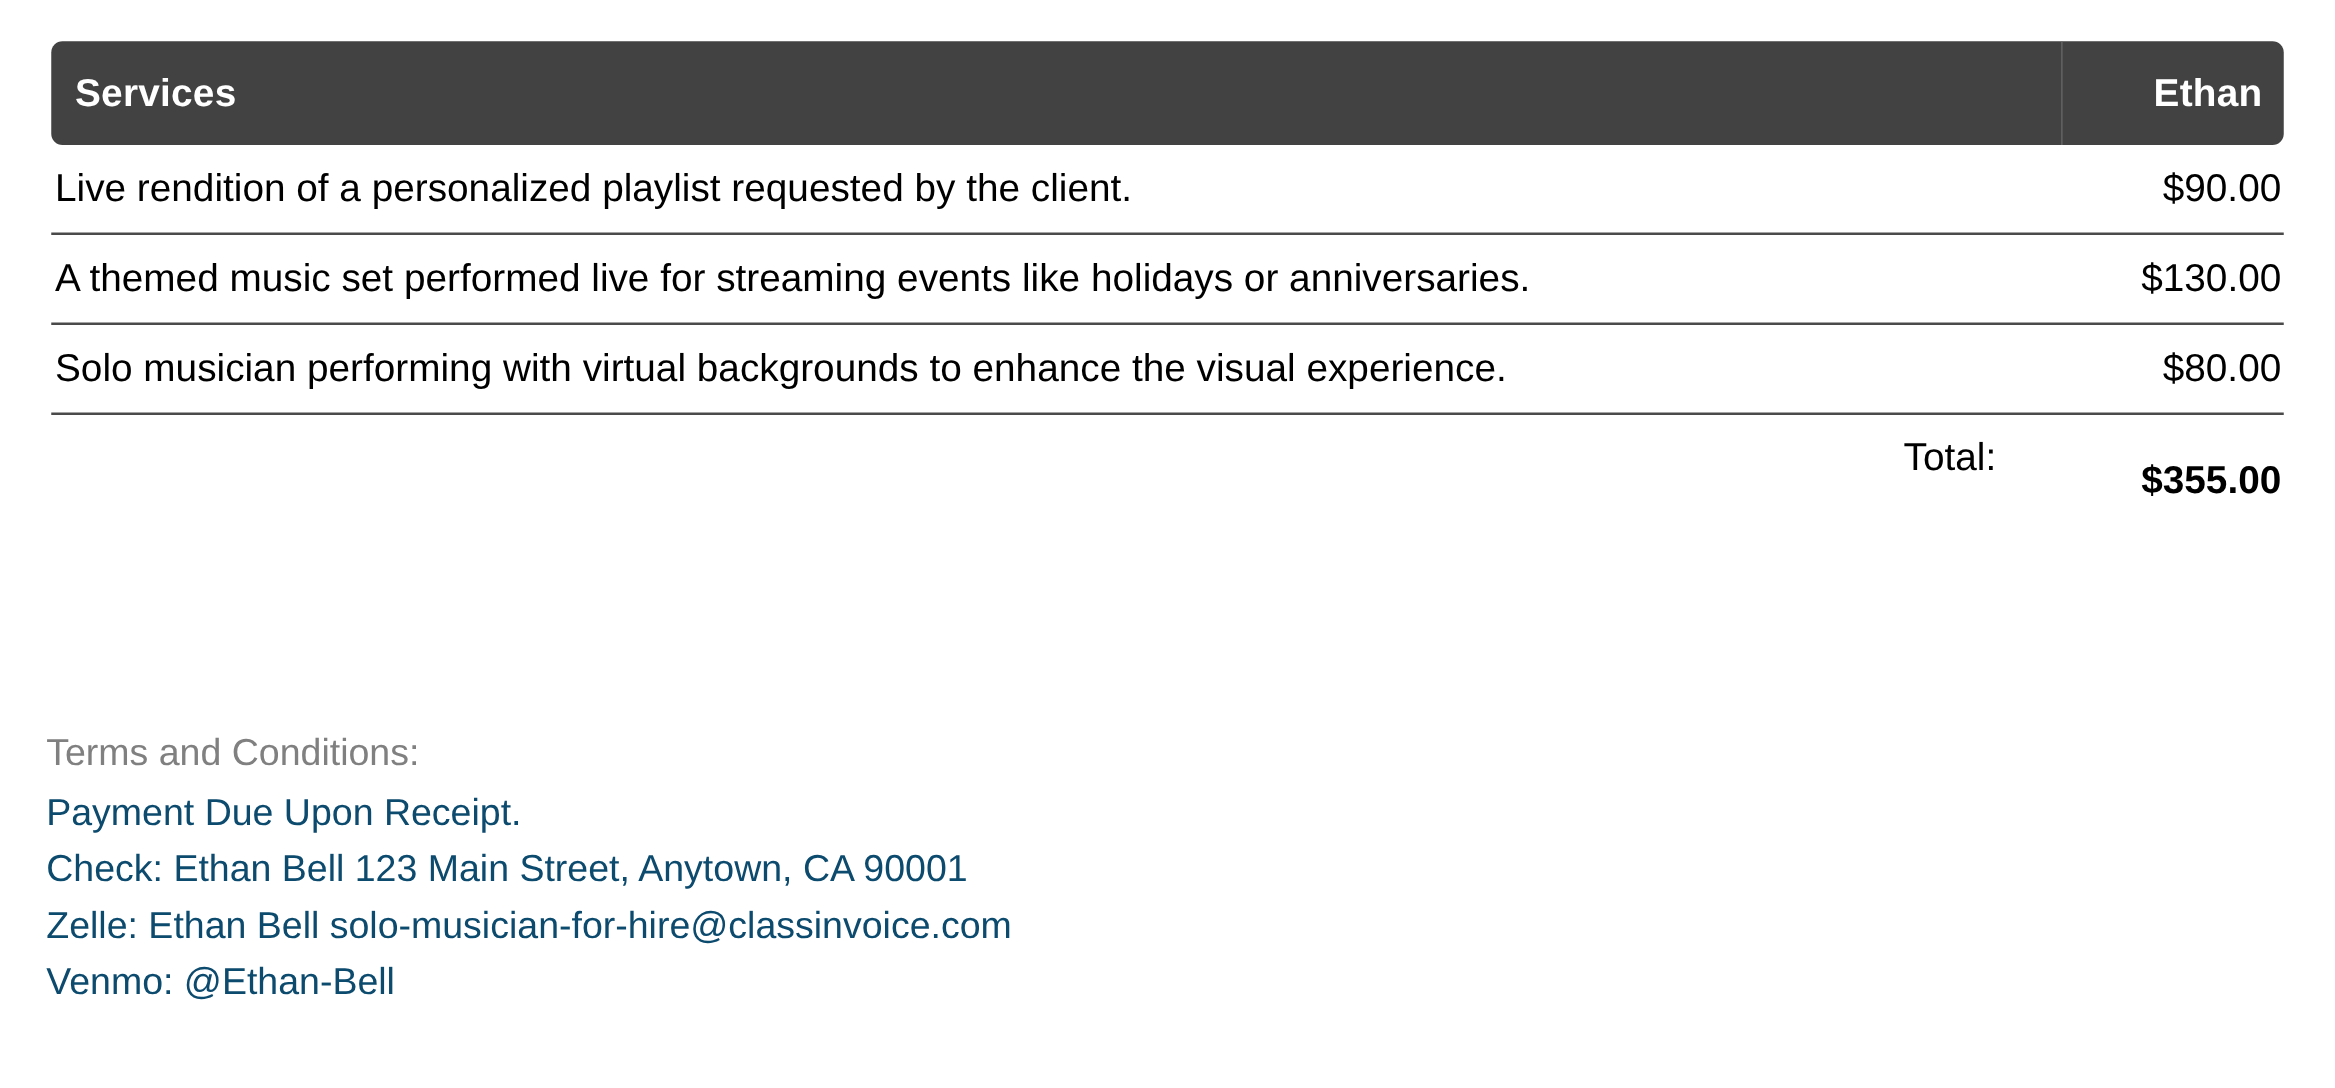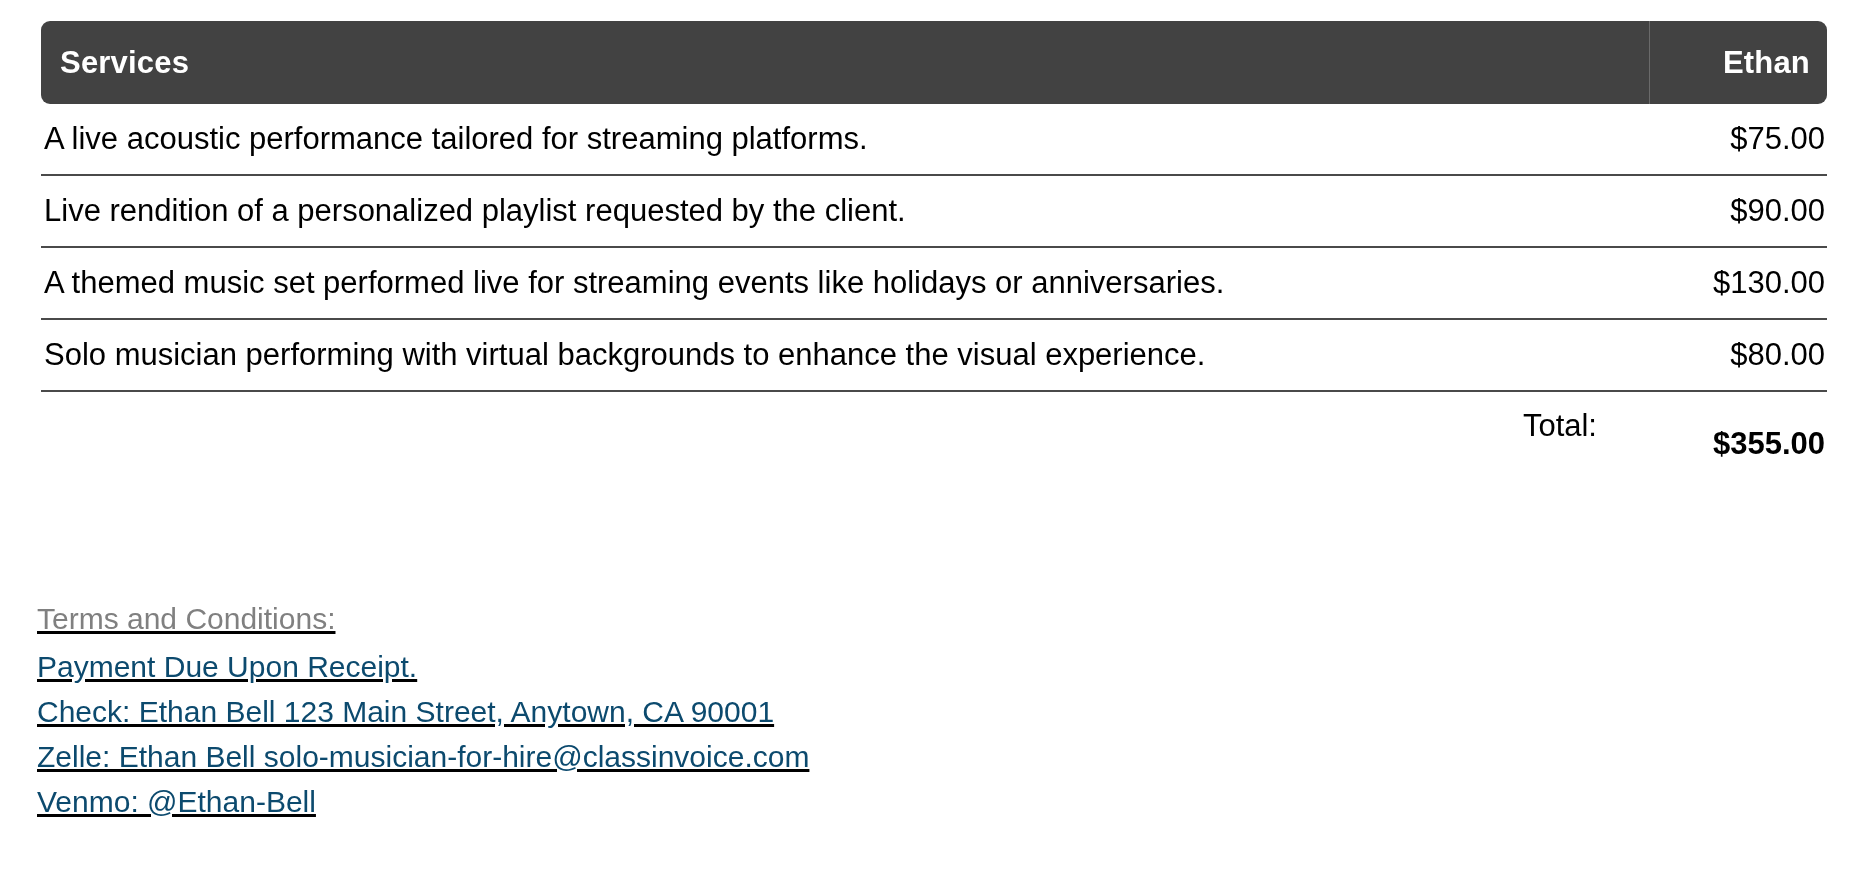--- a/index.html
+++ b/index.html
@@ -20,21 +20,21 @@
     position: relative;
     width: 1868px;
     height: 870px;
     box-sizing: border-box;
   }
 
   
   .invoice-table {
     position: absolute;
     left: 41px;
-    top: 21px;
+    top: 33px;
     width: 1786px;
   }
 
   .table-header {
     display: flex;
     align-items: center;
     background: #424242;
     border-radius: 9px;
     height: 83px;
     box-sizing: border-box;
@@ -116,23 +116,22 @@
     text-align: right;
     padding-right: 2px;
     white-space: nowrap;
     margin-top: 36px;
   }
 
   
   .terms {
     position: absolute;
     left: 37px;
-    top: 604px;
+    top: 588px;
     width: 1790px;
-    text-decoration: underline;
   }
   .terms-title {
     font-size: 30px;
     color: #808080;
     line-height: 1;
     margin-bottom: 18px;
   }
   .terms-line {
     font-size: 30px;
     color: #0c4a6e;
@@ -150,24 +149,20 @@
 <div class="page">
 
   <div class="invoice-table">
 
     <div class="table-header">
       <div class="th-services">Services</div>
       <div class="th-divider"></div>
       <div class="th-price">Ethan</div>
     </div>
 
-    <div class="table-row">
-      <div class="td-desc">A live acoustic performance tailored for streaming platforms.</div>
-      <div class="td-price">$75.00</div>
-    </div>
 
     <div class="table-row">
       <div class="td-desc">Live rendition of a personalized playlist requested by the client.</div>
       <div class="td-price">$90.00</div>
     </div>
 
     <div class="table-row">
       <div class="td-desc">A themed music set performed live for streaming events like holidays or anniversaries.</div>
       <div class="td-price">$130.00</div>
     </div>

